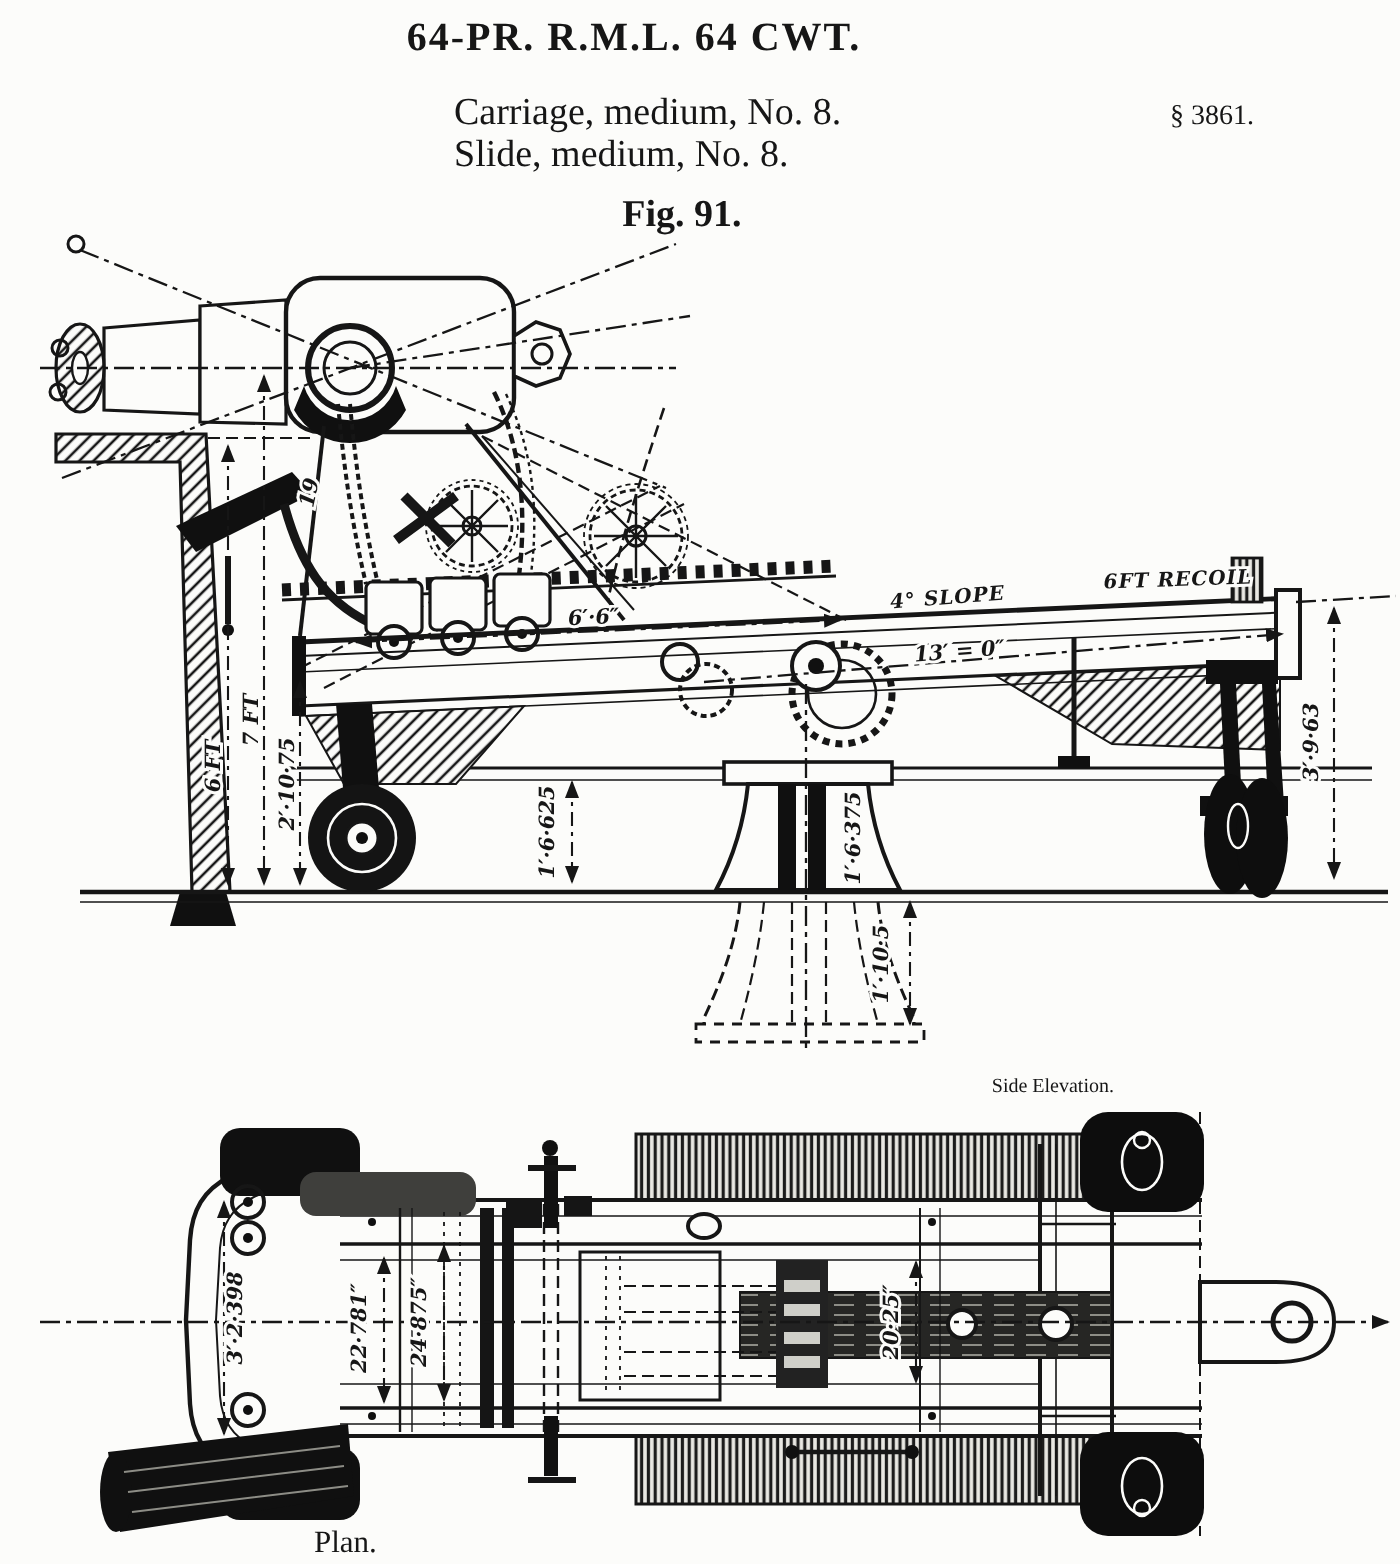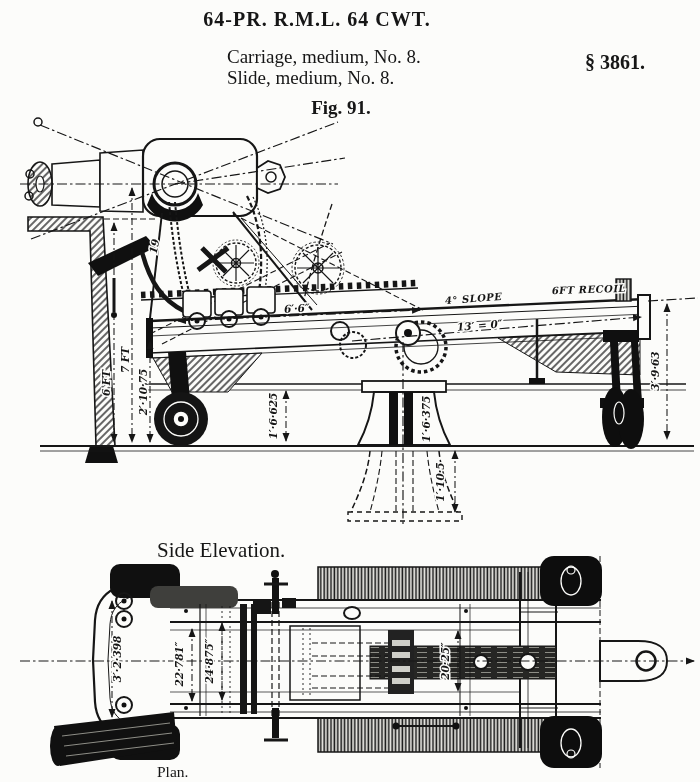--- a/index.html
+++ b/index.html
@@ -1,23 +1,23 @@
 <!DOCTYPE html>
 <html><head>
 <meta charset="utf-8">
 <style>
   html,body{margin:0;padding:0;}
   body{width:700px;height:782px;background:#fcfcfa;position:relative;overflow:hidden;
        font-family:"Liberation Serif","DejaVu Serif",serif;color:#161616;}
   .abs{position:absolute;}
   .title{top:8px;left:117px;width:400px;text-align:center;font-size:20px;font-weight:bold;letter-spacing:1px;}
   .subs{top:46px;left:227px;font-size:19px;line-height:21px;}
-  .secref{top:51px;left:585px;font-size:20px;font-weight:bold;}
+  .secref{top:51px;left:585px;font-size:14px;font-weight:normal;}
   .figlab{top:97px;left:141px;width:400px;text-align:center;font-size:19px;font-weight:bold;}
-  .cap1{top:538px;left:157px;width:400px;text-align:left;font-size:21px;}
+  .cap1{top:538px;left:157px;width:400px;text-align:right;font-size:10px;}
   .cap2{top:763px;left:157px;width:400px;text-align:left;font-size:15.5px;}
   svg{position:absolute;top:0;left:0;}
   svg *{vector-effect:none;}
   .ln{stroke:#161616;fill:none;}
   .dd{stroke:#161616;fill:none;stroke-width:1.15;stroke-dasharray:10 3 2.5 3;}
   .dash{stroke:#161616;fill:none;stroke-dasharray:6 3;}
   .dot{stroke:#161616;fill:none;stroke-dasharray:2 3;stroke-width:0.9;}
   .dimline{stroke:#161616;fill:none;stroke-width:1.05;stroke-dasharray:7 3 2 3;
            marker-start:url(#ah);marker-end:url(#ah);}
   .dim{font-family:"DejaVu Serif",serif;font-style:italic;font-weight:bold;font-size:10.5px;

